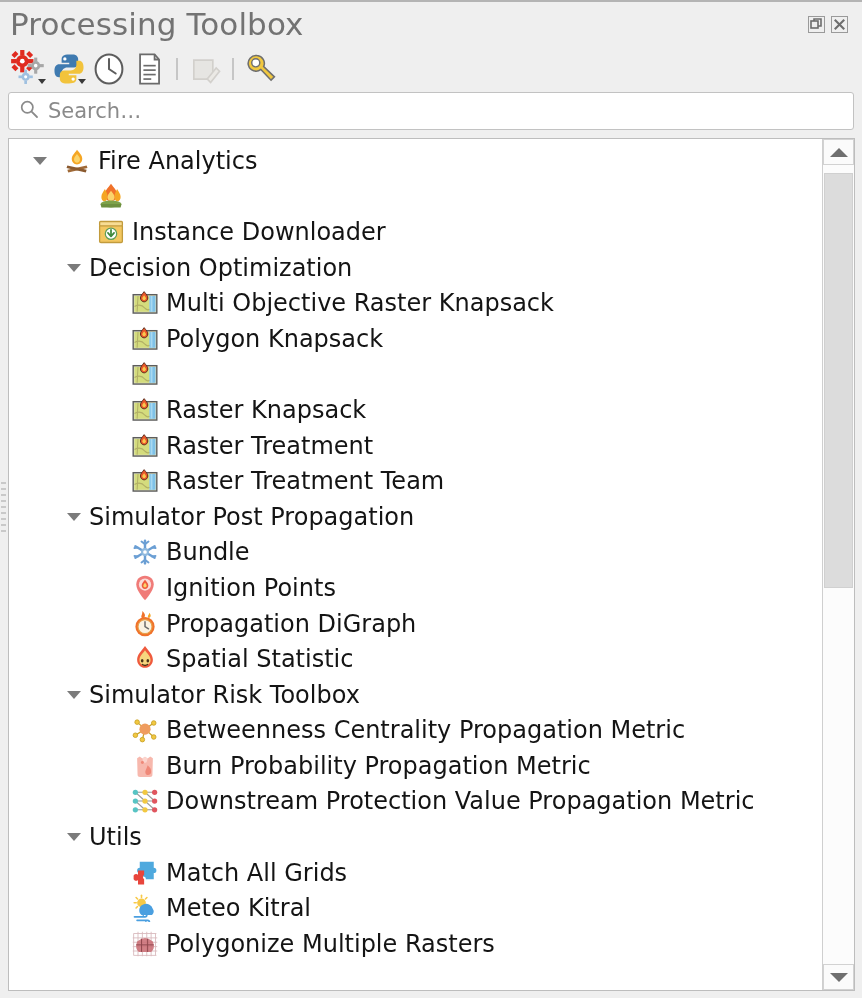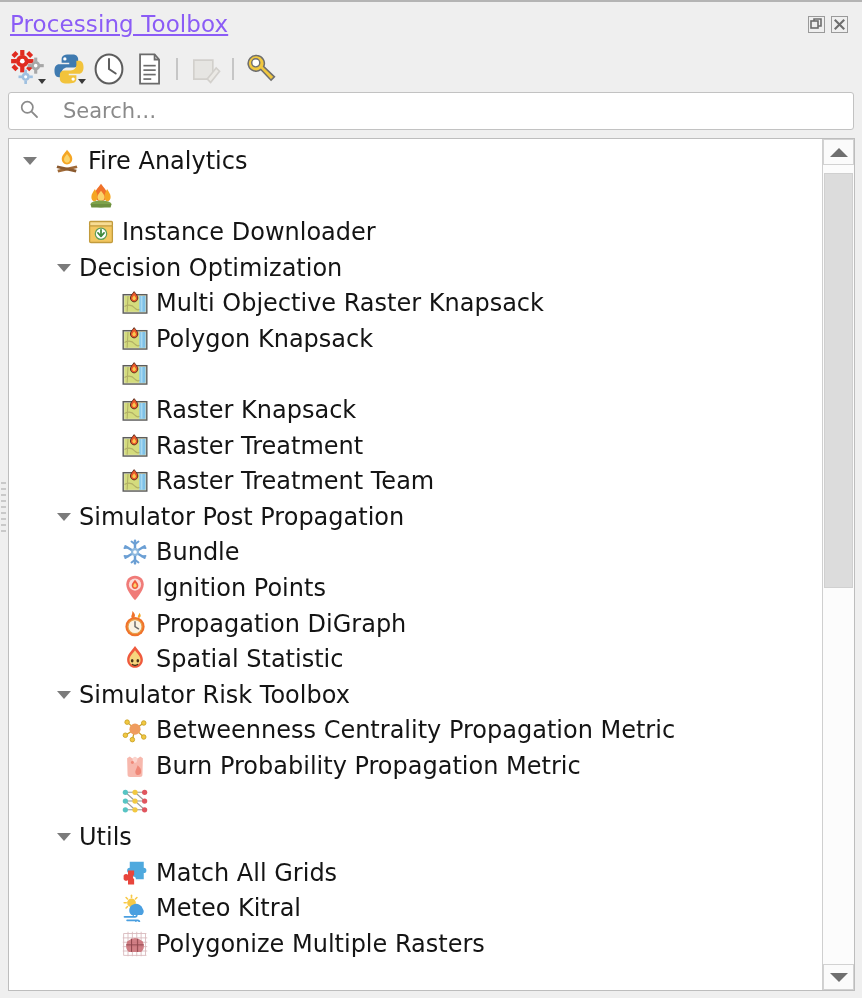--- a/index.html
+++ b/index.html
@@ -23,26 +23,25 @@
   
   #titlebar {
     height: 44px;
     flex: 0 0 44px;
     display: flex;
     align-items: center;
     padding: 0 8px 0 10px;
     background: #efefef;
   }
   #title-text {
-    font-size: 23px;
-    color: #8b5cf6;
+    font-size: 31px;
+    color: #737373;
     font-family: "DejaVu Sans", "Liberation Sans", sans-serif;
     letter-spacing: 0.1px;
     white-space: nowrap;
-    text-decoration: underline;
   }
   #titlebar-buttons {
     margin-left: auto;
     display: flex;
     gap: 6px;
     padding-right: 6px;
   }
   .tb-btn {
     width: 17px; height: 17px;
     display: flex; align-items: center; justify-content: center;
@@ -90,21 +89,21 @@
     background: #efefef;
   }
   #search-box {
     height: 38px;
     background: #ffffff;
     border: 1px solid #c2c2c2;
     border-radius: 3px;
     display: flex;
     align-items: center;
     padding: 12px 10px;
-    gap: 22px;
+    gap: 7px;
   }
   #search-input {
     border: none;
     outline: none;
     flex: 1;
     font-size: 21px;
     color: #8a8a8a;
     font-family: "DejaVu Sans", "Liberation Sans", sans-serif;
     background: transparent;
   }
@@ -126,20 +125,21 @@
     padding-top: 4px;
     background: #ffffff;
   }
   .row {
     height: 35.6px;
     display: flex;
     align-items: center;
     white-space: nowrap;
     cursor: pointer;
     user-select: none;
+    margin-left: 10px;
   }
   .row .label {
     font-size: 24px;
     color: #141414;
     font-family: "DejaVu Sans", "Liberation Sans", sans-serif;
     line-height: 1;
   }
   .row.group > .label { color: #141414; }
   .arrow {
     width: 0; height: 0;
@@ -627,20 +627,21 @@
               <circle cx="5" cy="26" r="3" fill="#58c4c4"></circle>
               <circle cx="16" cy="6" r="3" fill="#f2c841"></circle>
               <circle cx="16" cy="16" r="3" fill="#f2c841"></circle>
               <circle cx="16" cy="26" r="3" fill="#f2c841"></circle>
               <circle cx="27" cy="6" r="3" fill="#e0565f"></circle>
               <circle cx="27" cy="16" r="3" fill="#e0565f"></circle>
               <circle cx="27" cy="26" r="3" fill="#e0565f"></circle>
             </svg>
           </span>
           <span class="sp" style="width: 7px;"></span>
+          <span class="label">Downstream Protection Value Propagation Metric</span>
         </div>
         <div class="row group">
           <span class="sp" style="width: 48px;"></span>
           <span class="arrow"></span>
           <span class="sp" style="width: 8px;"></span>
           <span class="label">Utils</span>
         </div>
         <div class="row">
           <span class="sp" style="width: 112px;"></span>
           <span class="ico">

